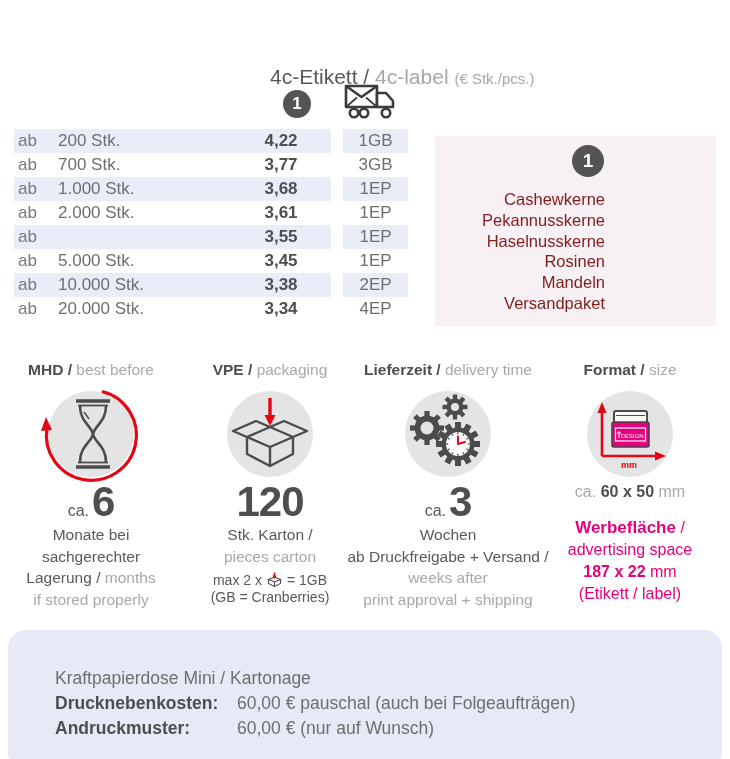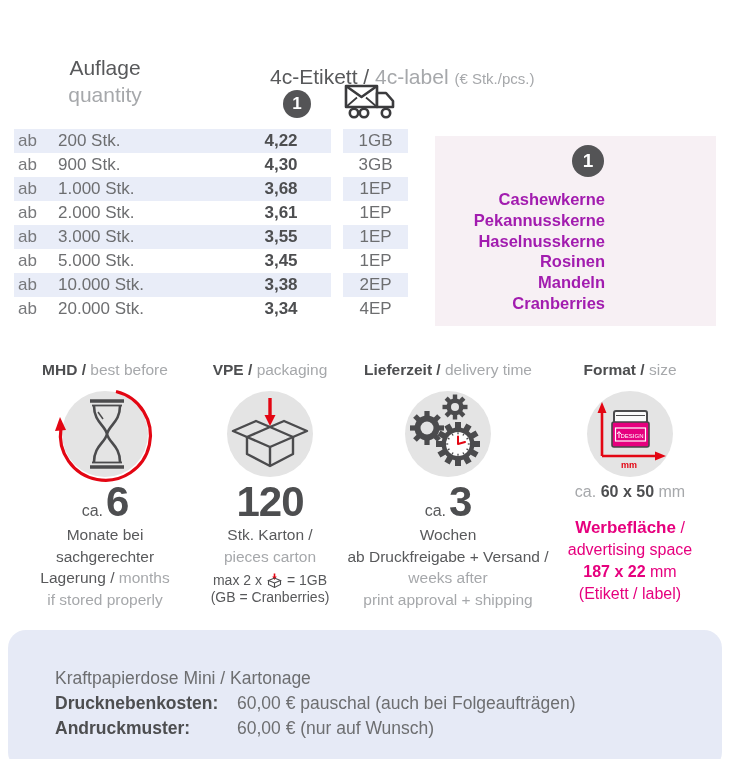--- a/index.html
+++ b/index.html
@@ -25,63 +25,59 @@
   .trow span{position:absolute;top:0;line-height:24px;font-size:17px;}
   .c-pre{left:18px;color:#77787b;}
   .c-qty{left:58px;width:148px;text-align:left;color:#6d6e70;}
   .c-pri{left:248px;width:66px;text-align:center;font-weight:bold;color:#4d4e50;}
   .c-shp{left:343px;width:65px;text-align:center;color:#6d6e70;}
 
   
   .pbox{left:435px;top:136px;width:281px;height:190px;background:#f7f0f4;}
   .pbox .badge{position:absolute;left:137px;top:9px;width:32px;height:32px;font-size:19px;}
   .plist{position:absolute;left:0;top:53px;right:111px;text-align:right;
-         font-size:16.5px;line-height:20.8px;color:#a21caf;font-weight:bold;}
+         font-size:16.5px;line-height:20.8px;color:#7f1d1d;}
 
   
   .col{top:358px;}
   .col .hd{position:absolute;left:0;top:3px;width:100%;text-align:center;
            font-size:15.5px;white-space:nowrap;}
   .col .hd b{color:#4d4e50;}
   .col .hd .muted{font-weight:normal;}
   .col svg.circ{position:absolute;top:28px;left:50%;margin-left:-50px;}
-  .col-mhd{left:15px;width:180px;}
+  .col-mhd{left:1px;width:180px;}
   .col-vpe{left:180px;width:180px;}
   .col-lz{left:330px;width:236px;}
   .col-fmt{left:546px;width:168px;}
   .bignum{position:absolute;left:0;top:120px;width:100%;text-align:center;white-space:nowrap;}
   .bignum .ca{font-size:16px;color:#58595b;margin-right:3px;}
   .bignum .big{font-size:42px;font-weight:bold;color:#4d4e50;letter-spacing:-1px;}
   .lines{position:absolute;left:0;top:166px;width:100%;text-align:center;
          font-size:15.5px;line-height:21.6px;color:#58595b;white-space:nowrap;}
   .note{position:absolute;left:-10px;top:214px;width:calc(100% + 20px);text-align:center;
         font-size:14px;line-height:16.5px;color:#58595b;white-space:nowrap;}
-  .note .nrow{display:flex;align-items:flex-end;justify-content:center;gap:4px;}
+  .note .nrow{display:flex;align-items:center;justify-content:center;gap:4px;}
   .sizeline{position:absolute;left:0;top:125px;width:100%;text-align:center;font-size:16px;
             white-space:nowrap;color:#4d4e50;}
   .ad{position:absolute;left:0;top:159px;width:100%;text-align:center;color:#e6007e;
       font-size:16px;line-height:22px;white-space:nowrap;}
   .ad .t{font-size:17px;font-weight:bold;}
   .ad .sl{font-weight:normal;}
 
   
   .bbox{left:8px;top:630px;width:714px;height:140px;background:#e6eaf6;border-radius:18px;}
   .brow{position:absolute;left:47px;display:flex;font-size:17.5px;line-height:25px;white-space:nowrap;}
   .brow .lb{width:182px;font-weight:bold;color:#4d4e50;}
   .brow .vl{color:#6d6e70;}
 </style>
 </head>
 <body>
 
 <div class="page">
 
-  <div class="abs qty-head">
-    <div class="t1">Auflage</div>
-    <div class="t2">quantity</div>
-  </div>
   <div class="abs prod-head">
     <span>4c-Etikett / </span><span class="muted">4c-label </span><span class="muted unit">(€ Stk./pcs.)</span>
   </div>
   <div class="abs badge b1">
     <span>1</span>
   </div>
 
   <svg class="abs truck" width="58" height="38" viewBox="0 0 58 38">
     <g stroke="#3b3b3d" stroke-width="2.6" fill="#fff" stroke-linejoin="round">
       <rect x="2" y="2" width="31" height="21"></rect>
@@ -101,22 +97,22 @@
       <div class="st-ship"></div>
     <span class="c-pre">ab</span>
       <span class="c-qty">200 Stk.</span>
       <span class="c-pri">4,22</span>
       <span class="c-shp">1GB</span>
   </div>
   <div class="abs trow" style="top:153px">
     <div class="st-main"></div>
       <div class="st-ship"></div>
     <span class="c-pre">ab</span>
-      <span class="c-qty">900 Stk.</span>
-      <span class="c-pri">4,30</span>
+      <span class="c-qty">700 Stk.</span>
+      <span class="c-pri">3,77</span>
       <span class="c-shp">3GB</span>
   </div>
   <div class="abs trow odd" style="top:177px">
     <div class="st-main"></div>
       <div class="st-ship"></div>
     <span class="c-pre">ab</span>
       <span class="c-qty">1.000 Stk.</span>
       <span class="c-pri">3,68</span>
       <span class="c-shp">1EP</span>
   </div>
@@ -125,21 +121,20 @@
       <div class="st-ship"></div>
     <span class="c-pre">ab</span>
       <span class="c-qty">2.000 Stk.</span>
       <span class="c-pri">3,61</span>
       <span class="c-shp">1EP</span>
   </div>
   <div class="abs trow odd" style="top:225px">
     <div class="st-main"></div>
       <div class="st-ship"></div>
     <span class="c-pre">ab</span>
-      <span class="c-qty">3.000 Stk.</span>
       <span class="c-pri">3,55</span>
       <span class="c-shp">1EP</span>
   </div>
   <div class="abs trow" style="top:249px">
     <div class="st-main"></div>
       <div class="st-ship"></div>
     <span class="c-pre">ab</span>
       <span class="c-qty">5.000 Stk.</span>
       <span class="c-pri">3,45</span>
       <span class="c-shp">1EP</span>
@@ -164,21 +159,21 @@
   <div class="abs pbox">
     <div class="badge">
       <span>1</span>
     </div>
     <div class="plist">
       <div>Cashewkerne</div>
       <div>Pekannusskerne</div>
       <div>Haselnusskerne</div>
       <div>Rosinen</div>
       <div>Mandeln</div>
-      <div>Cranberries</div>
+      <div>Versandpaket</div>
     </div>
   </div>
 
   <div class="abs col col-mhd" style="height:260px">
     <div class="hd"><b>MHD / </b><span class="muted">best before</span></div>
     <svg class="circ" width="100" height="100" viewBox="0 0 100 100">
       <circle cx="50" cy="48" r="43" fill="#e4e4e4"></circle>
       <g stroke="#4b4b4d" fill="none">
         <path stroke-width="3.4" d="M35,15 H69"></path>
           <path stroke-width="1.8" d="M37,19.5 H67"></path>

